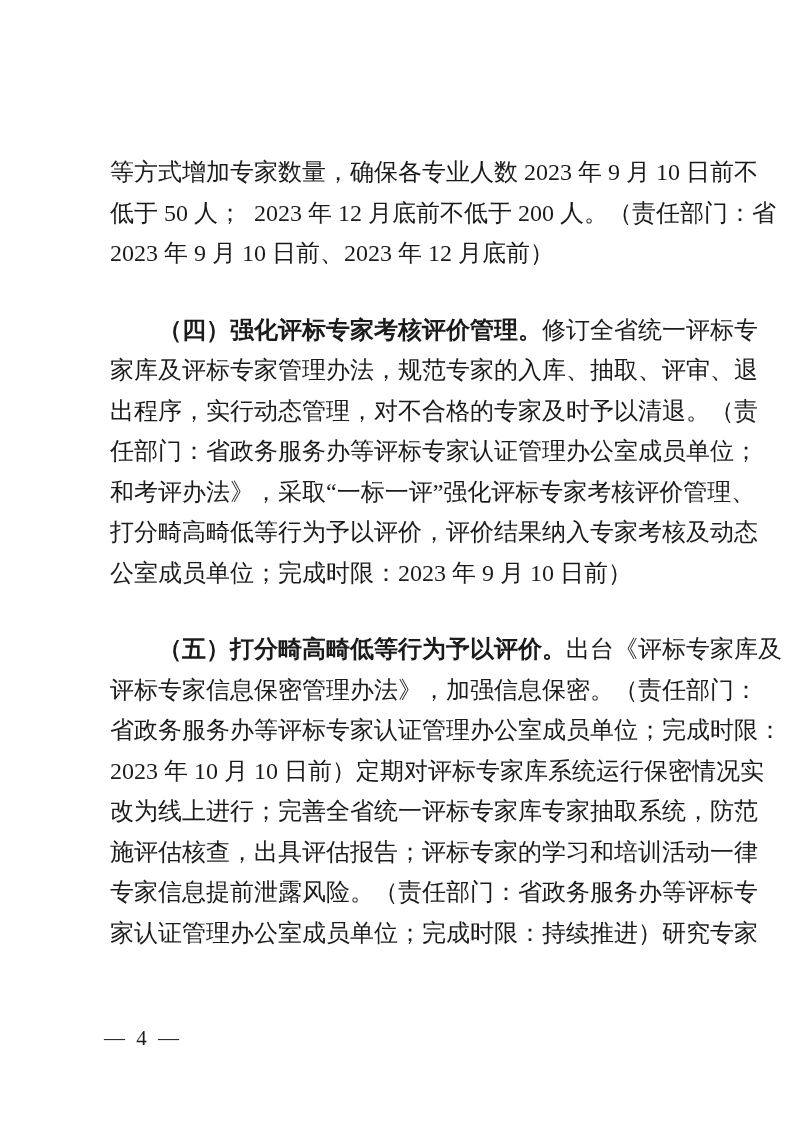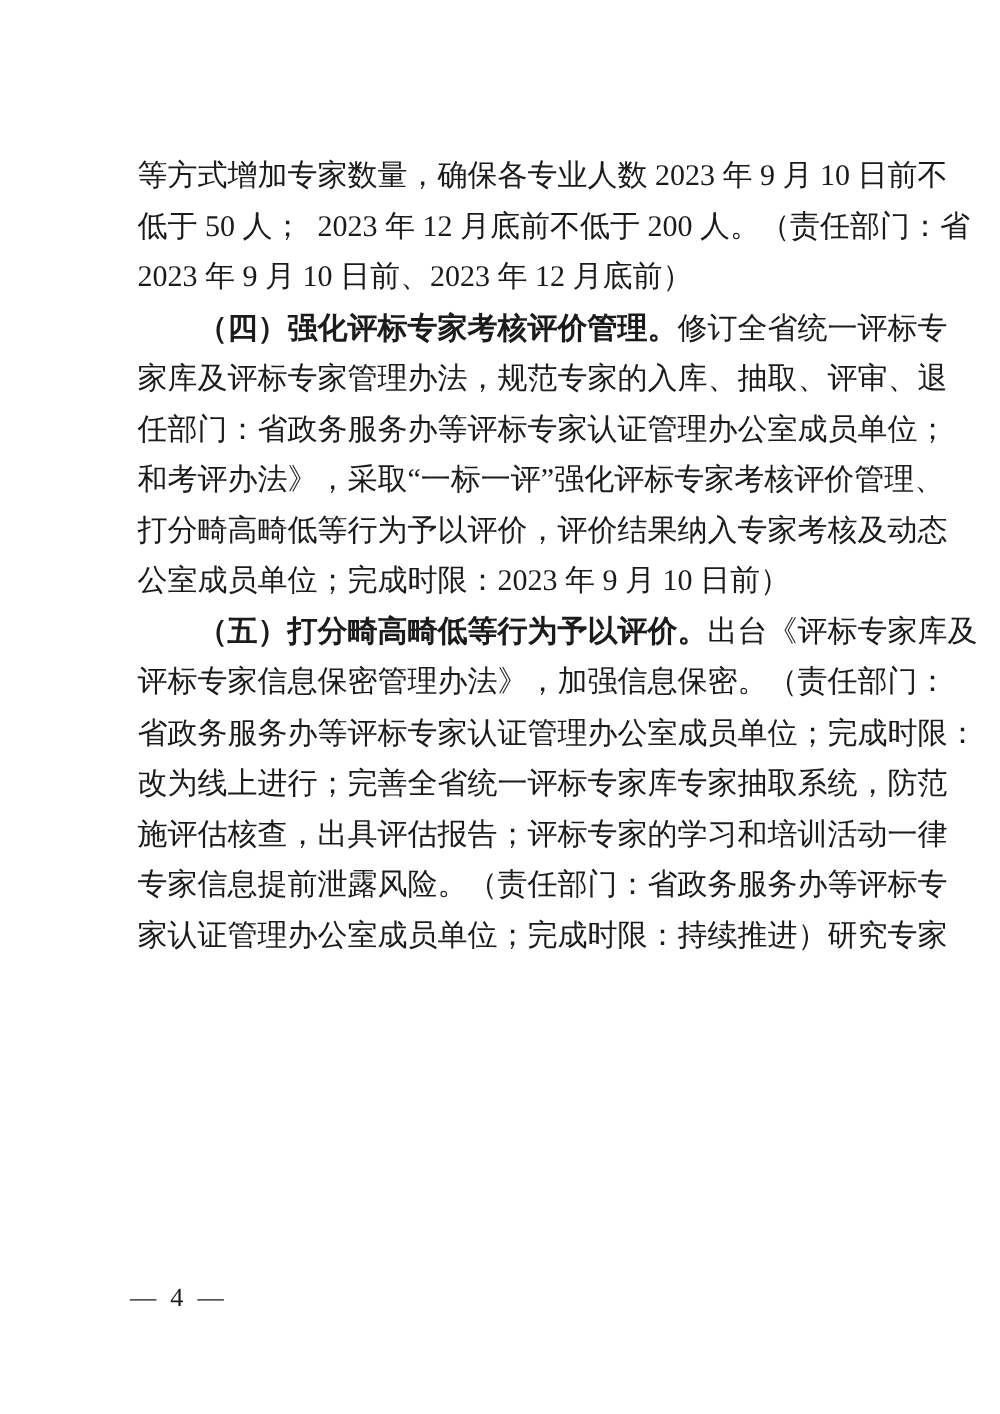--- a/index.html
+++ b/index.html
@@ -8,56 +8,58 @@
     height: 1131px;
     background: #ffffff;
     position: relative;
     overflow: hidden;
     font-family: "Liberation Serif", "DejaVu Serif", serif;
     color: #1b1b1b;
   }
   .doc-body {
     position: absolute;
     left: 110px;
-    top: 121px;
+    top: 152px;
     width: 586px;
   }
   .line {
     height: 40.5px;
     line-height: 40.5px;
     font-size: 24px;
     white-space: pre;
   }
   .line .b { font-weight: bold; }
-  .indent { padding-left: 48px; }
+  .indent { padding-left: 48px; margin-top: 36px; }
   .page-num {
     position: absolute;
     left: 104px;
     top: 1026px;
     font-size: 21px;
     line-height: 24px;
     letter-spacing: 3px;
     color: #1b1b1b;
   }
 </style>
 </head>
 <body>
 
 <div class="doc-body">
   <div class="line"><span class="b"></span><span>等方式增加专家数量，确保各专业人数 2023 年 9 月 10 日前不</span></div>
   <div class="line"><span class="b"></span><span>低于 50 人；  2023 年 12 月底前不低于 200 人。（责任部门：省</span></div>
   <div class="line"><span class="b"></span><span>2023 年 9 月 10 日前、2023 年 12 月底前）</span></div>
   <div class="line indent"><span class="b">（四）强化评标专家考核评价管理。</span><span>修订全省统一评标专</span></div>
   <div class="line"><span class="b"></span><span>家库及评标专家管理办法，规范专家的入库、抽取、评审、退</span></div>
+  <div class="line"><span class="b"></span><span>出程序，实行动态管理，对不合格的专家及时予以清退。（责</span></div>
   <div class="line"><span class="b"></span><span>任部门：省政务服务办等评标专家认证管理办公室成员单位；</span></div>
   <div class="line"><span class="b"></span><span>和考评办法》，采取“一标一评”强化评标专家考核评价管理、</span></div>
   <div class="line"><span class="b"></span><span>打分畸高畸低等行为予以评价，评价结果纳入专家考核及动态</span></div>
   <div class="line"><span class="b"></span><span>公室成员单位；完成时限：2023 年 9 月 10 日前）</span></div>
   <div class="line indent"><span class="b">（五）打分畸高畸低等行为予以评价。</span><span>出台《评标专家库及</span></div>
   <div class="line"><span class="b"></span><span>评标专家信息保密管理办法》，加强信息保密。（责任部门：</span></div>
   <div class="line"><span class="b"></span><span>省政务服务办等评标专家认证管理办公室成员单位；完成时限：</span></div>
+  <div class="line"><span class="b"></span><span>2023 年 10 月 10 日前）定期对评标专家库系统运行保密情况实</span></div>
   <div class="line"><span class="b"></span><span>改为线上进行；完善全省统一评标专家库专家抽取系统，防范</span></div>
   <div class="line"><span class="b"></span><span>施评估核查，出具评估报告；评标专家的学习和培训活动一律</span></div>
   <div class="line"><span class="b"></span><span>专家信息提前泄露风险。（责任部门：省政务服务办等评标专</span></div>
   <div class="line"><span class="b"></span><span>家认证管理办公室成员单位；完成时限：持续推进）研究专家</span></div>
 </div>
 
 <div class="page-num">— 4 —</div>
 
 </body></html>

